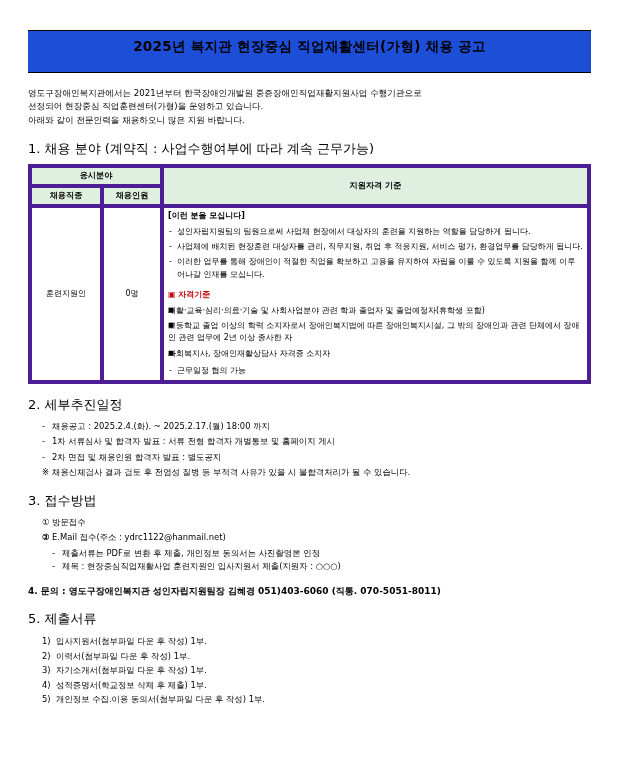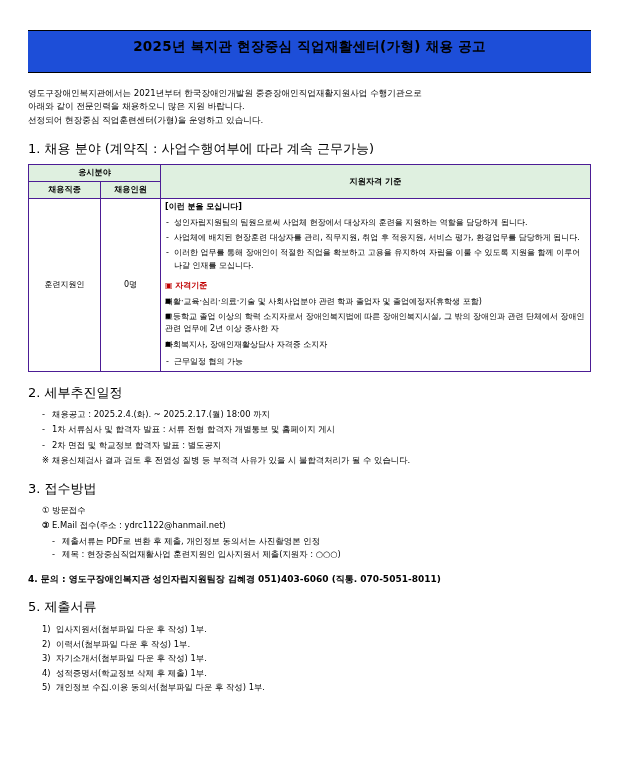--- a/index.html
+++ b/index.html
@@ -48,21 +48,21 @@
     font-weight: normal;
     margin-bottom: 5px;
   }
   
   table.recruit {
     border-collapse: collapse;
     width: 100%;
     table-layout: fixed;
   }
   table.recruit td, table.recruit th {
-    border: 1px solid #4c1d95;
+    border: 4px solid #4c1d95;
     padding: 2px 4px;
     vertical-align: middle;
     font-size: 8px;
     font-weight: normal;
   }
   .th-green {
     background: #dff0e0;
     text-align: center;
     font-weight: bold !important;
     font-size: 8.2px !important;
@@ -183,22 +183,22 @@
 </style>
 </head>
 <body>
 
 <div class="page">
 
   <div class="title-bar">2025년 복지관 현장중심 직업재활센터(가형) 채용 공고</div>
 
   <div class="intro">
     <p>영도구장애인복지관에서는  2021년부터  한국장애인개발원  중증장애인직업재활지원사업  수행기관으로</p>
+    <p>선정되어  현장중심 직업훈련센터(가형)을 운영하고 있습니다.</p>
     <p>아래와 같이 전문인력을 채용하오니 많은 지원 바랍니다.</p>
-    <p>선정되어  현장중심 직업훈련센터(가형)을 운영하고 있습니다.</p>
   </div>
 
   <div class="section">
     <div class="sec-head">1. 채용 분야 (계약직 : 사업수행여부에 따라 계속 근무가능)</div>
     <table class="recruit">
       <colgroup>
         <col style="width:72px">
         <col style="width:60px">
         <col>
       </colgroup>
@@ -232,21 +232,21 @@
         </tr>
       </tbody>
     </table>
   </div>
 
   <div class="section">
     <div class="sec-head">2. 세부추진일정</div>
     <ul class="plain">
       <li><span class="lead">-</span><span>채용공고 : 2025.2.4.(화). ~ 2025.2.17.(월) 18:00 까지</span></li>
       <li><span class="lead">-</span><span>1차 서류심사 및 합격자 발표 : 서류 전형 합격자 개별통보 및 홈페이지 게시</span></li>
-      <li><span class="lead">-</span><span>2차 면접 및 학교정보 합격자 발표 : 별도공지</span></li>
+      <li><span class="lead">-</span><span>2차 면접 및 채용인원 합격자 발표 : 별도공지</span></li>
     </ul>
     <div class="note-line"><span class="lead">※</span><span>채용신체검사 결과 검토 후 전염성 질병 등 부적격 사유가 있을 시 불합격처리가 될 수 있습니다.</span></div>
   </div>
 
   <div class="section">
     <div class="sec-head">3. 접수방법</div>
     <ul class="plain">
       <li><span class="lead">①</span><span>방문접수</span></li>
       <li><span class="lead">②</span></li>
       <li><span class="lead">③</span><span>E.Mail 접수(주소 : ydrc1122@hanmail.net)</span></li>

